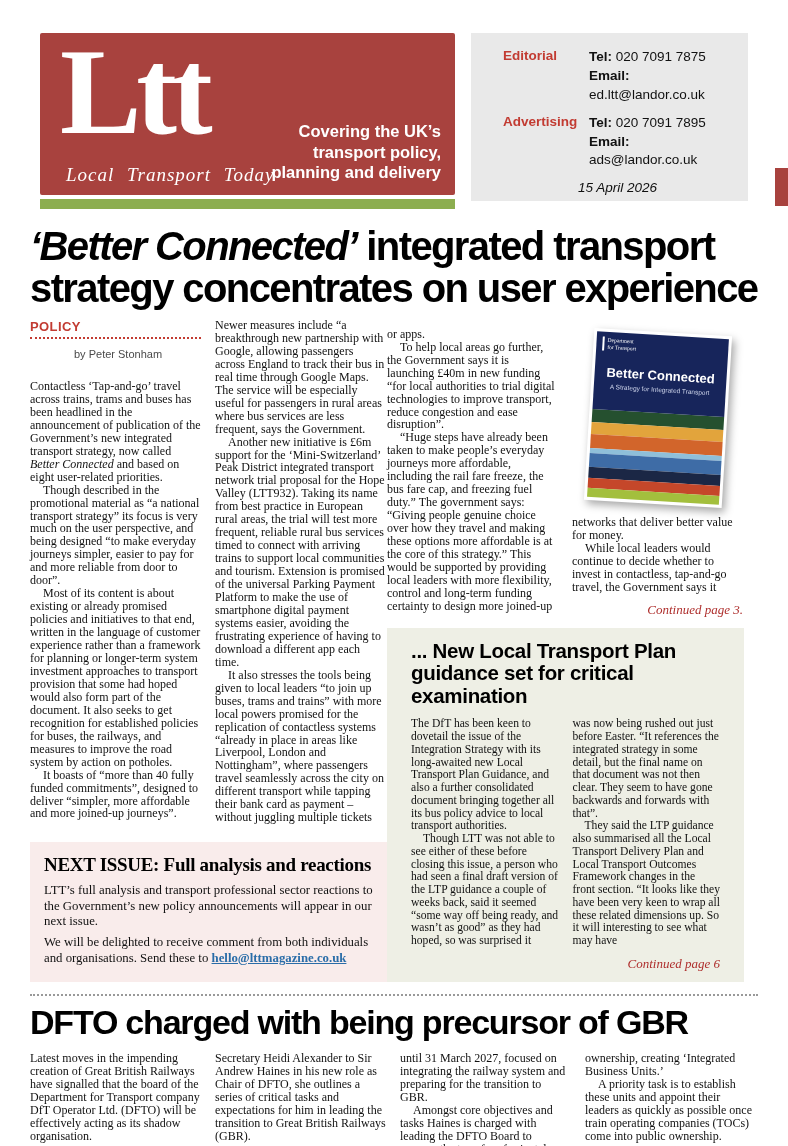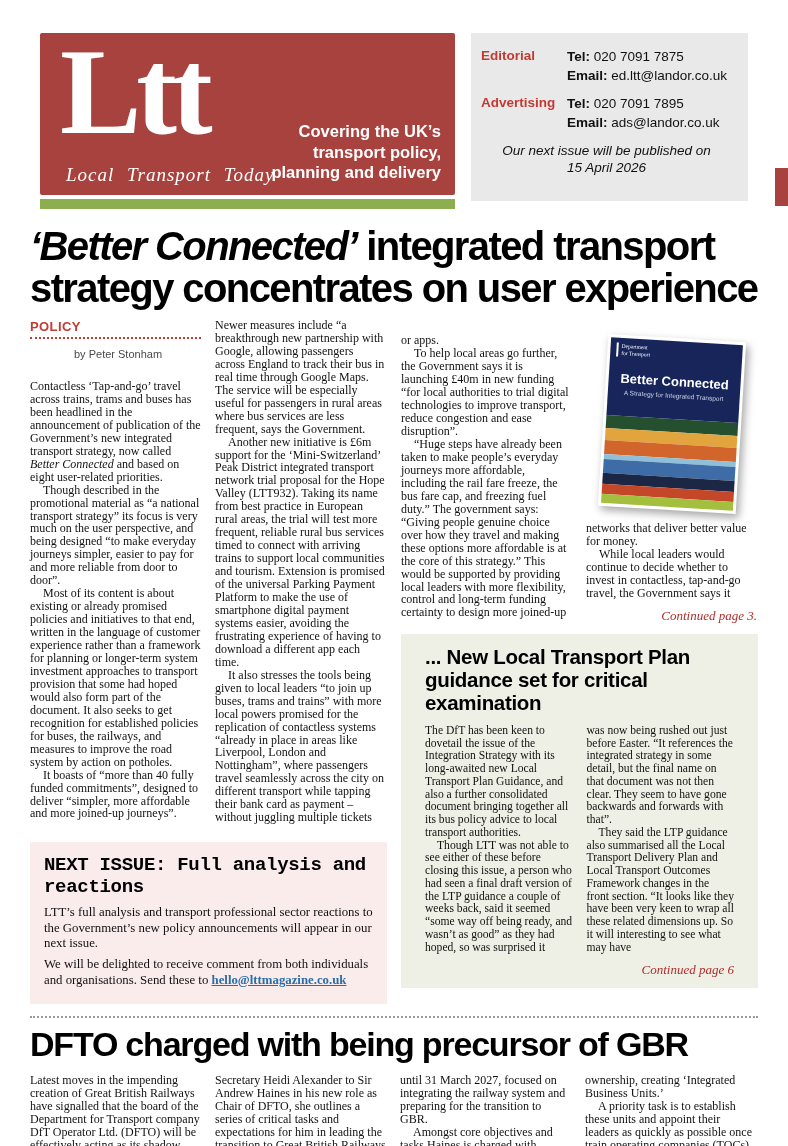--- a/index.html
+++ b/index.html
@@ -22,30 +22,30 @@
   .header-row{display:flex;gap:16px;margin:33px 40px 0;}
   .masthead-wrap{width:415px;flex:0 0 415px;}
   .masthead{width:415px;height:162px;background:var(--masthead-red);border-radius:2px;position:relative;color:#fff;}
   .logo{position:absolute;top:-14px;left:20px;font-family:"Liberation Serif",serif;font-weight:bold;font-size:122px;line-height:1.2;letter-spacing:-5px;}
   .masthead-tagline{position:absolute;left:26px;bottom:9px;font-style:italic;font-size:19px;letter-spacing:1px;word-spacing:7px;}
   .issue-info{position:absolute;top:12px;right:14px;text-align:right;font-family:"Liberation Sans",sans-serif;font-weight:bold;}
   .issue-line{font-size:15px;}
   .website{font-size:13.5px;margin-top:5px;}
   .strapline{position:absolute;bottom:12px;right:14px;width:180px;text-align:right;font-family:"Liberation Sans",sans-serif;font-weight:bold;font-size:16.5px;line-height:1.25;}
   .green-bar{width:415px;height:10px;background:var(--green-bar);margin-top:4px;}
-  .contact-box{flex:1;height:168px;background:var(--contact-bg);padding:15px 16px 10px 10px;font-family:"Liberation Sans",sans-serif;}
+  .contact-box{flex:1;height:168px;background:var(--contact-bg);padding:15px 16px 10px 32px;font-family:"Liberation Sans",sans-serif;}
   .contact-row{display:flex;margin-bottom:9px;}
   .contact-label{width:86px;flex:0 0 86px;color:var(--kicker-red);font-weight:bold;font-size:13.5px;}
   .contact-values{font-size:13.5px;line-height:1.4;color:#111;}
   .next-issue-note{text-align:center;font-style:italic;font-size:13.5px;line-height:1.3;margin-top:1px;}
   .edge-mark{position:absolute;right:0;top:168px;width:13px;height:38px;background:var(--masthead-red);}
   
   .lead-headline{margin:16px 30px 0;font-family:"Liberation Sans",sans-serif;font-weight:bold;font-size:40px;line-height:1.05;letter-spacing:-1.6px;color:#000;}
   
-  .main{display:flex;gap:14px;margin:10px 30px 0;align-items:center;}
+  .main{display:flex;margin:10px 30px 0;align-items:flex-end;}
   .half{width:357px;flex:0 0 357px;}
   .cols{display:flex;gap:14px;align-items:flex-start;}
   .col{width:171px;flex:0 0 171px;}
   .kicker{color:var(--kicker-red);font-family:"Liberation Sans",sans-serif;font-weight:bold;font-size:13px;letter-spacing:.4px;border-bottom:2px dotted var(--kicker-red);padding-bottom:3px;margin-bottom:9px;}
   .byline{font-family:"Liberation Sans",sans-serif;font-size:11px;color:#4a4a4a;margin-bottom:20px;padding-left:44px;}
   .body-text p{margin:0;font-size:12px;line-height:1.08;}
   .body-text p.indent{text-indent:13px;}
   .continued{text-align:right;color:var(--continued-red);font-weight:normal;font-style:italic;font-size:13px;margin-top:8px;}
   
   .cover-wrap{width:138px;margin:4px auto 12px;transform:rotate(3.5deg);background:#fff;padding:3px;box-shadow:3px 4px 9px rgba(0,0,0,.35);}
@@ -58,21 +58,21 @@
   .s-green{height:13px;background:#25502f;}
   .s-gold{height:12px;background:#e2a43c;}
   .s-orange{height:14px;background:#d2652b;}
   .s-lblue{height:5px;background:#8fbfd9;}
   .s-sblue{height:14px;background:#3e6ca6;}
   .s-navy{height:11px;background:#1b2745;}
   .s-red{height:10px;background:#c5472a;}
   .s-lime{height:9px;background:#a3bf3d;}
   
   .next-issue-box{background:var(--next-issue-bg);margin-top:18px;padding:12px 14px 10px;}
-  .box-headline{font-family:Liberation Mono, monospace;font-weight:bold;font-size:19px;letter-spacing:-.3px;margin:0 0 7px;color:#000;}
+  .box-headline{font-family:Liberation Serif, serif;font-weight:bold;font-size:19px;letter-spacing:-.3px;margin:0 0 7px;color:#000;}
   .next-issue-box p{font-size:12.8px;line-height:1.2;margin:0 0 6px;}
   .email-link{color:var(--link-blue);font-weight:bold;}
   .ltp-box{background:var(--ltp-bg);margin-top:10px;padding:12px 24px 10px;}
   .ltp-headline{font-family:"Liberation Sans",sans-serif;font-weight:bold;font-size:20.5px;line-height:1.12;letter-spacing:-.3px;margin:0 0 10px;color:#000;}
   .ltp-cols{display:flex;gap:14px;align-items:flex-start;}
   .ltp-col{flex:1;}
   .ltp-col p{margin:0;font-size:11.6px;line-height:1.1;}
   .ltp-col p.indent{text-indent:12px;}
   
   .dotted-rule{border-top:2px dotted #999;margin:12px 30px 0;}
@@ -103,21 +103,20 @@
         </div>
       </div>
       <div class="contact-row">
         <div class="contact-label">Advertising</div>
         <div class="contact-values">
           <div><b>Tel:</b> <span>020 7091 7895</span></div>
           <div><b>Email:</b> <span>ads@landor.co.uk</span></div>
         </div>
       </div>
       <div class="next-issue-note">
-        <div>Our next issue will be published on</div>
         <div>15 April 2026</div>
       </div>
     </div>
   </div>
 
   <div class="edge-mark"></div>
 
   <h1 class="lead-headline"><em>‘Better Connected’</em><span> integrated transport strategy concentrates on user experience</span></h1>
 
   <div class="main">

